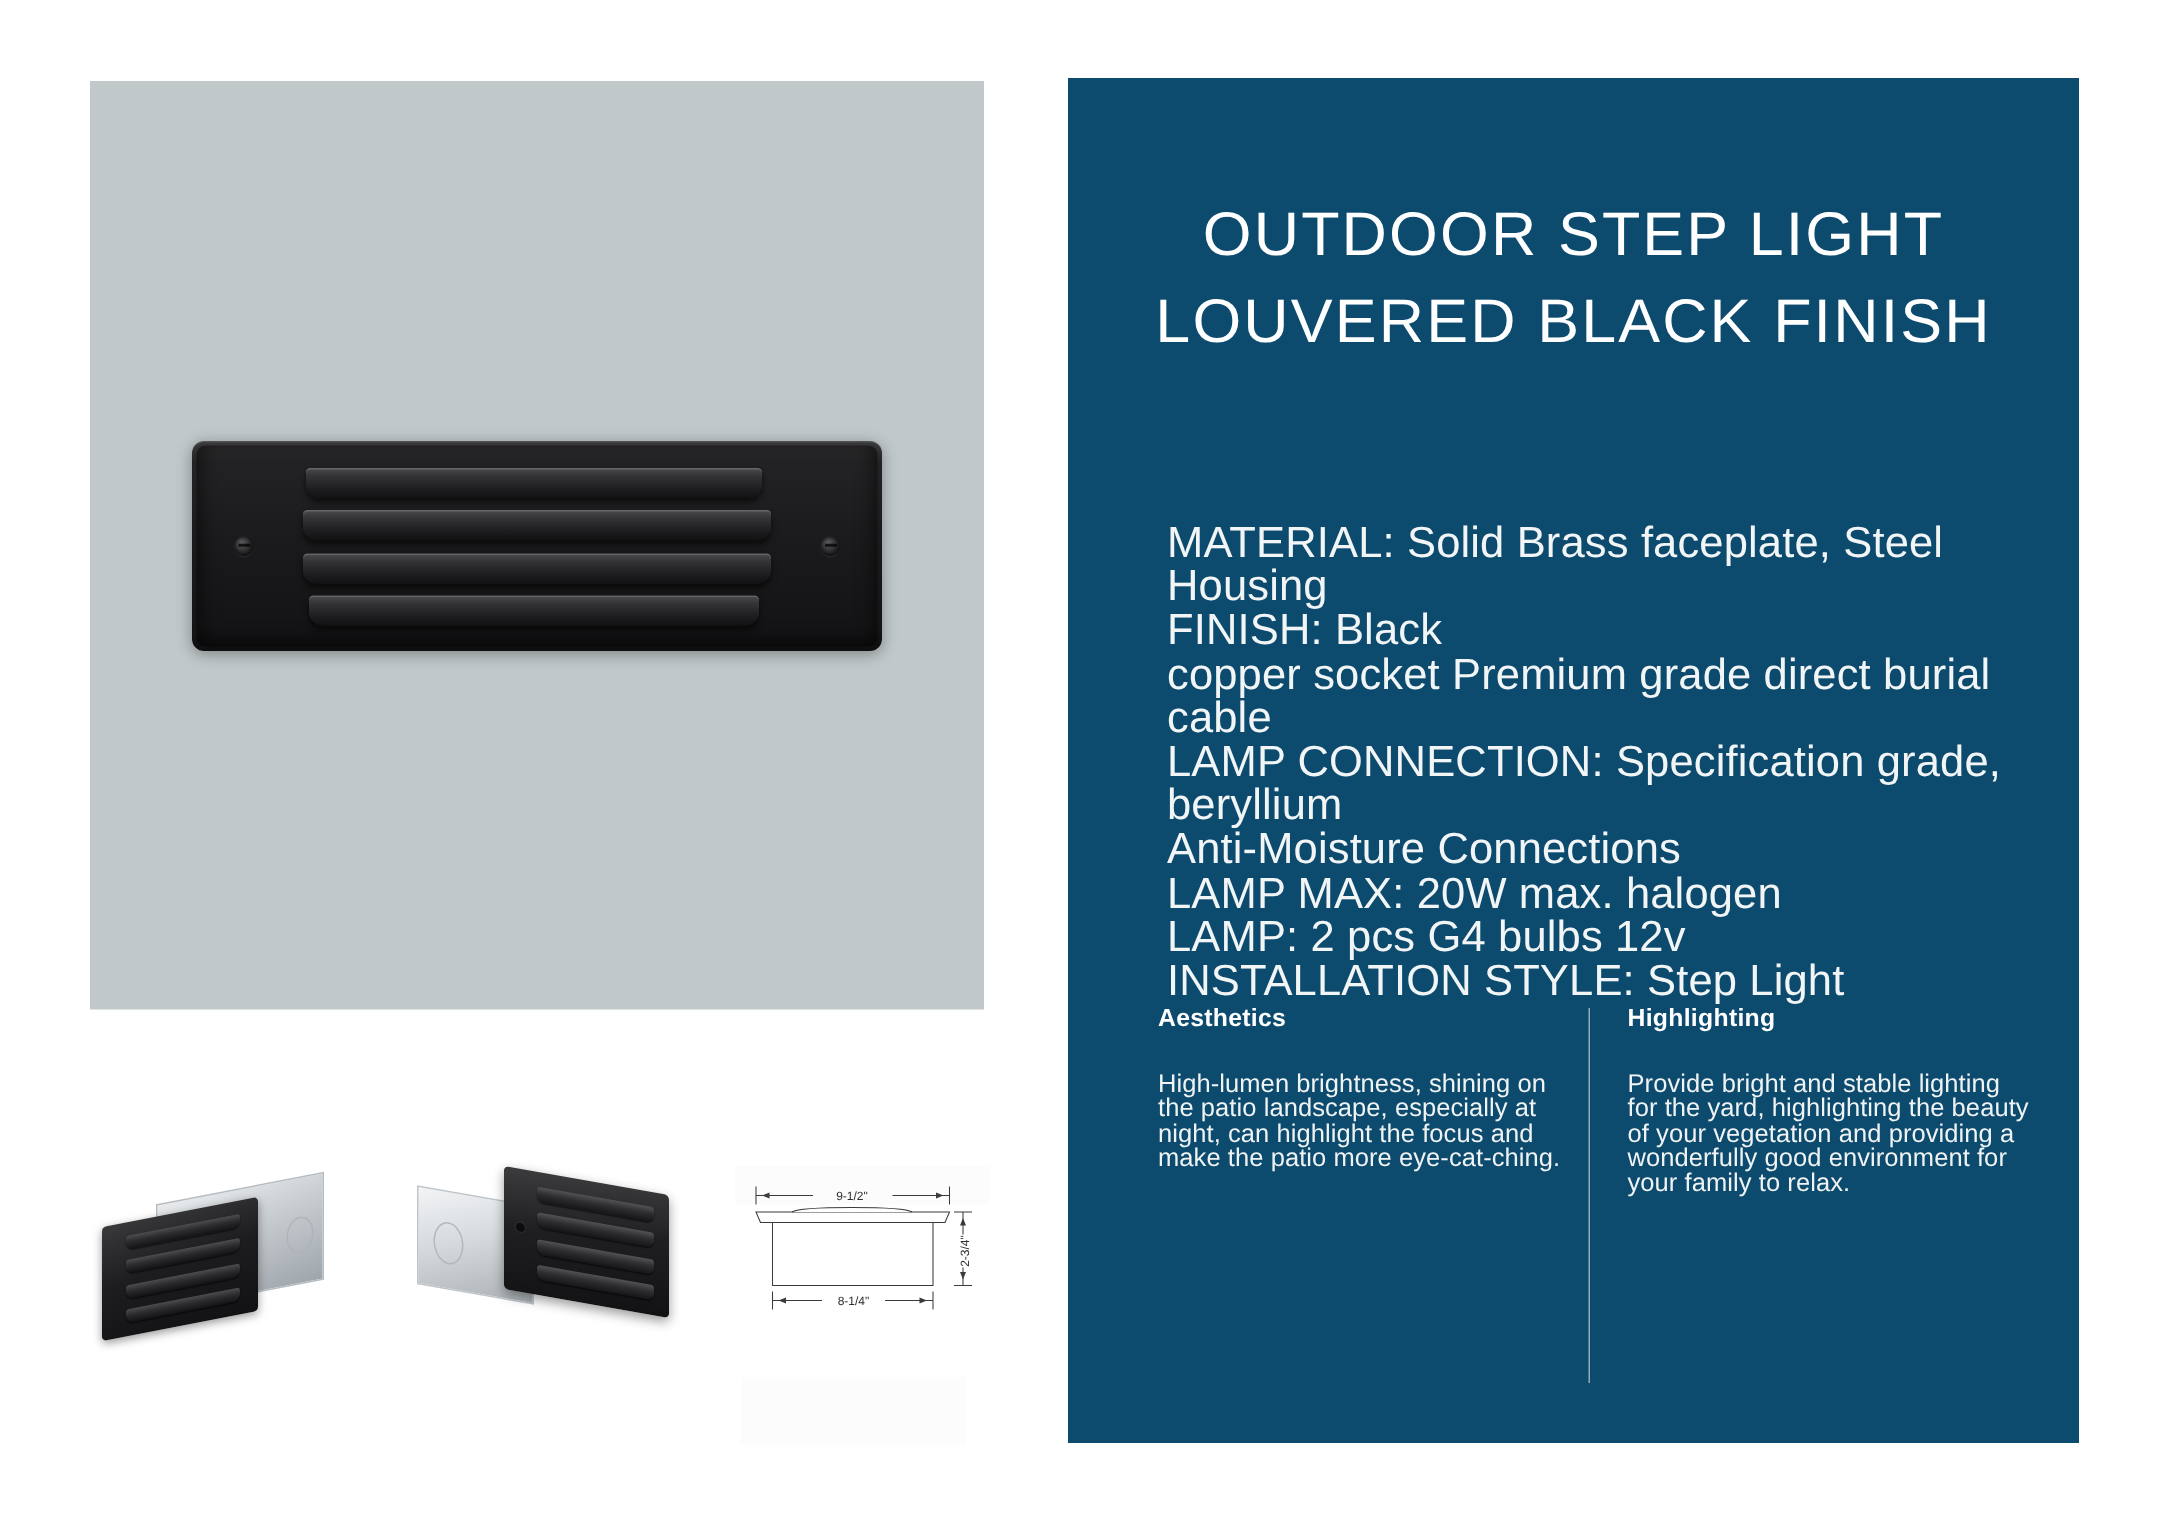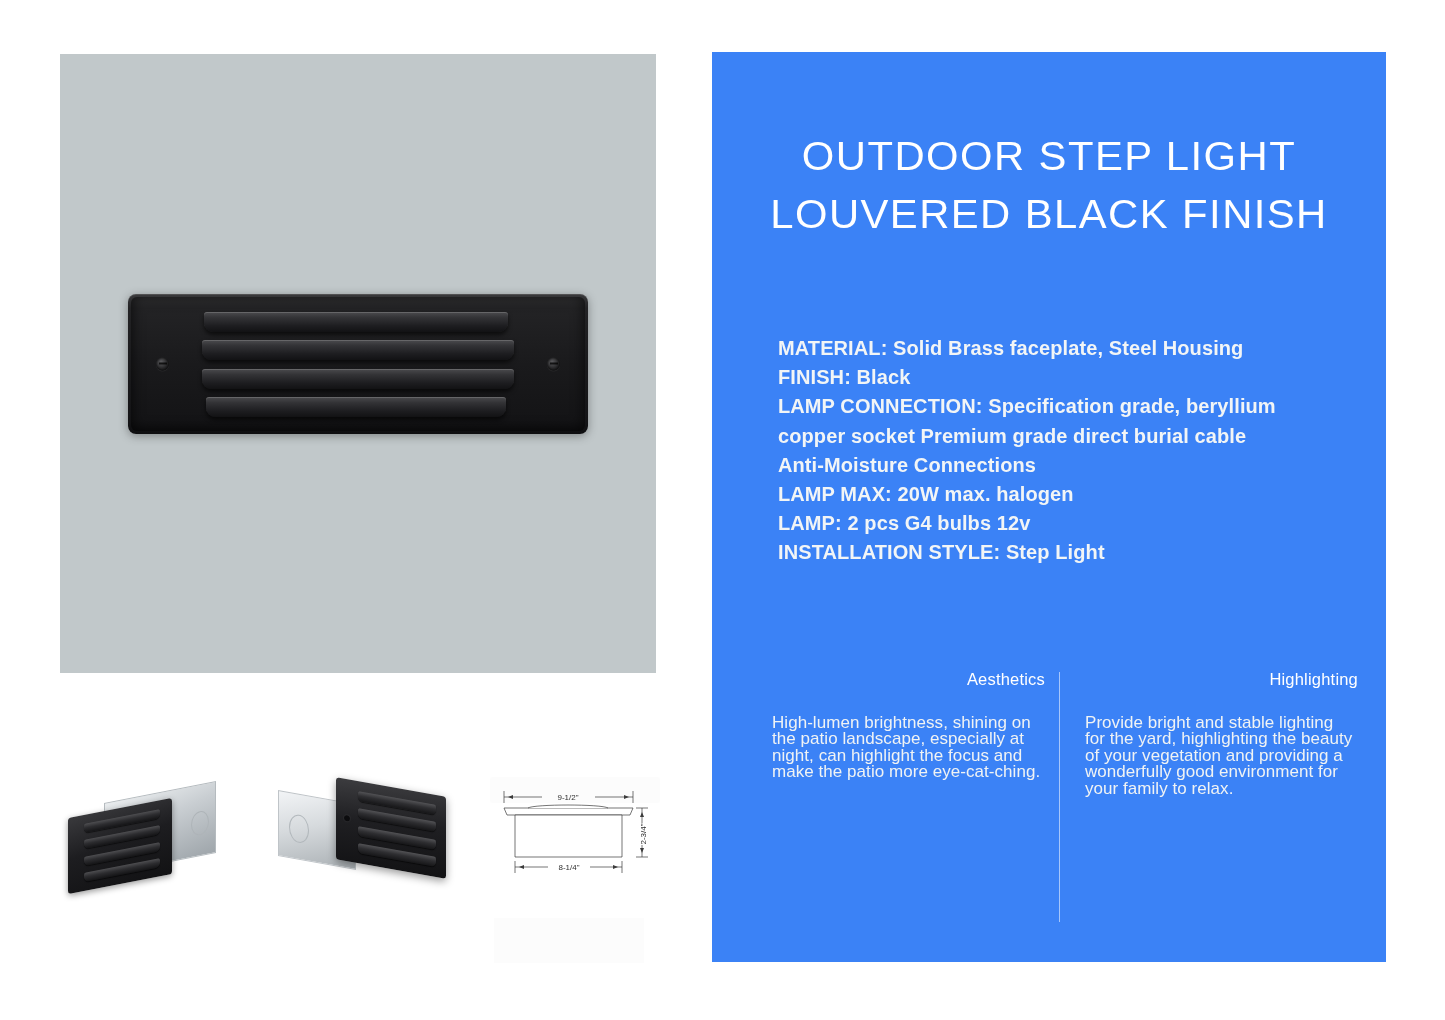--- a/index.html
+++ b/index.html
@@ -59,43 +59,43 @@
     width:8px; height:2px; background:#000; opacity:.75;
     transform:translate(-50%,-50%);
   }
   .screw.left{ left:28px; }
   .screw.right{ right:28px; }
 
   
   .right-panel {
     position:absolute; left:712px; top:52px;
     width:674px; height:910px;
-    background:#3b82f6;
+    background:#0c4a6e;
   }
   .title-block {
     position:absolute; left:0; right:0; top:75px;
     text-align:center; color:#ffffff;
   }
   .title-line {
     font-family:"Liberation Sans", sans-serif;
     font-weight:300;
     font-size:41px;
     letter-spacing:1.4px;
     line-height:58px;
     color:#ffffff;
     white-space:nowrap;
     transform:scaleX(1.02);
   }
 
   .specs {
-    position:absolute; left:66px; right:10px; top:282px;
+    position:absolute; left:66px; right:10px; top:296px;
     color:#f2f5f6;
-    font-size:20px;
+    font-size:29px;
     line-height:29.2px;
-    font-weight:700;
+    font-weight:400;
     letter-spacing:.1px;
   }
   .spec-line{ display:block; white-space:pre-wrap; }
 
   
   .features {
     position:absolute; left:60px; top:618px;
     width:600px; height:266px;
     display:flex;
   }
@@ -106,22 +106,22 @@
   }
   .feature + .feature { padding-left:26px; }
   .feature + .feature::before{
     content:""; position:absolute; left:0px; top:2px;
     width:1px; height:250px;
     background:rgba(255,255,255,.55);
   }
   .feature-title{
     color:#ffffff;
     font-size:16.5px;
-    font-weight:400;
-    text-align:right;
+    font-weight:700;
+    text-align:left;
     letter-spacing:.2px;
     margin-bottom:26px;
   }
   .feature-body{
     color:#f0f3f4;
     font-size:17px;
     line-height:16.4px;
     font-weight:300;
     letter-spacing:.05px;
   }
@@ -310,22 +310,22 @@
   <div class="right-panel">
 
     <div class="title-block">
       <div class="title-line">OUTDOOR STEP LIGHT</div>
       <div class="title-line">LOUVERED BLACK FINISH</div>
     </div>
 
     <div class="specs">
       <span class="spec-line">MATERIAL: Solid Brass faceplate, Steel Housing</span>
       <span class="spec-line">FINISH: Black</span>
+      <span class="spec-line">copper socket Premium grade direct burial cable</span>
       <span class="spec-line">LAMP CONNECTION: Specification grade, beryllium</span>
-      <span class="spec-line">copper socket Premium grade direct burial cable</span>
       <span class="spec-line">Anti-Moisture Connections</span>
       <span class="spec-line">LAMP MAX: 20W max. halogen</span>
       <span class="spec-line">LAMP: 2 pcs G4 bulbs 12v</span>
       <span class="spec-line">INSTALLATION STYLE: Step Light</span>
     </div>
 
     <div class="features">
       <div class="feature">
         <div class="feature-title">Aesthetics</div>
         <div class="feature-body">High-lumen brightness, shining on the patio landscape, especially at night, can highlight the focus and make the patio more eye-cat-ching.</div>

